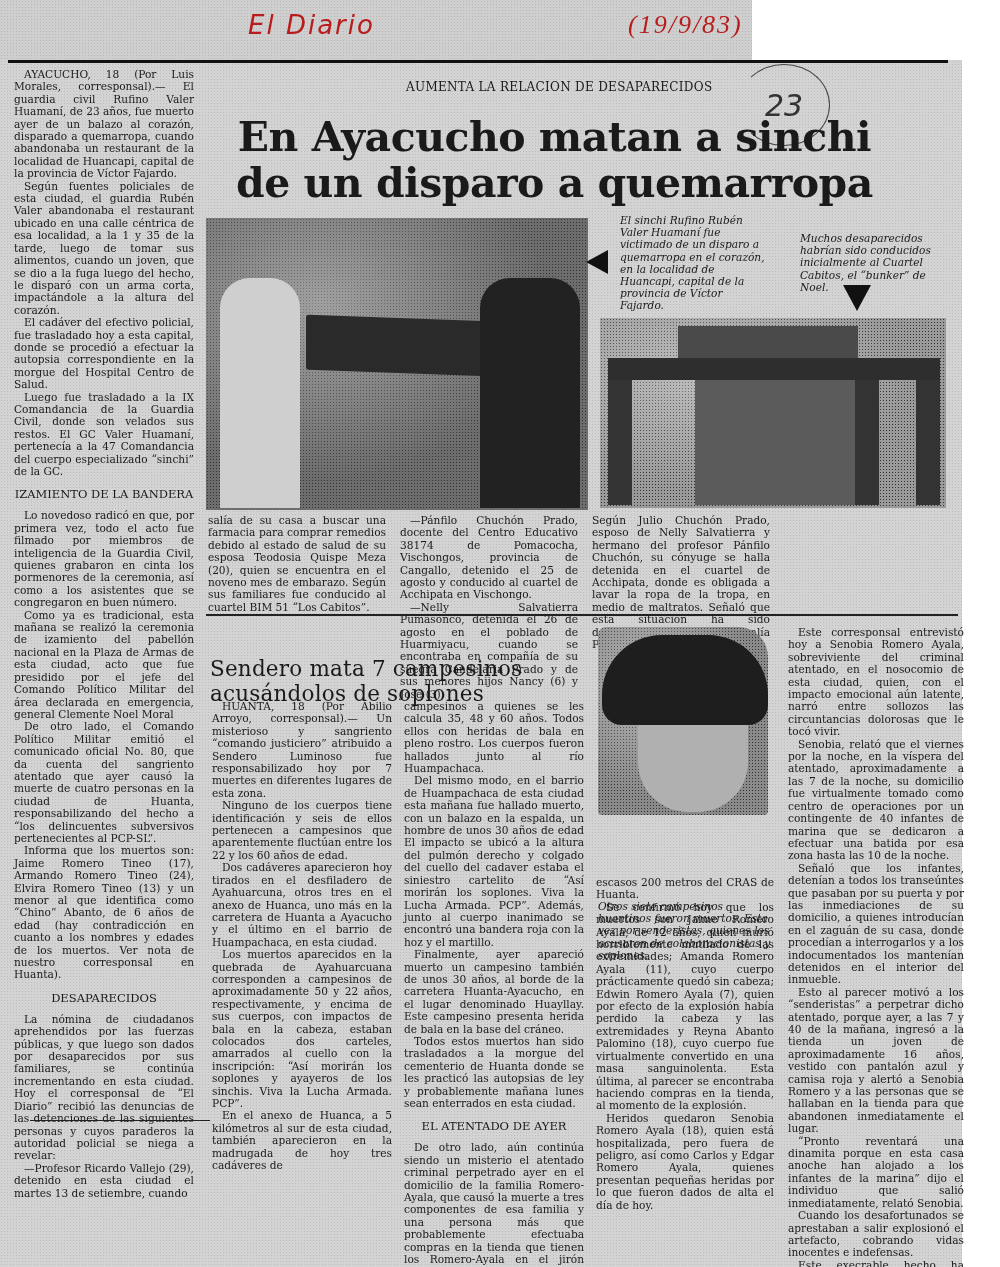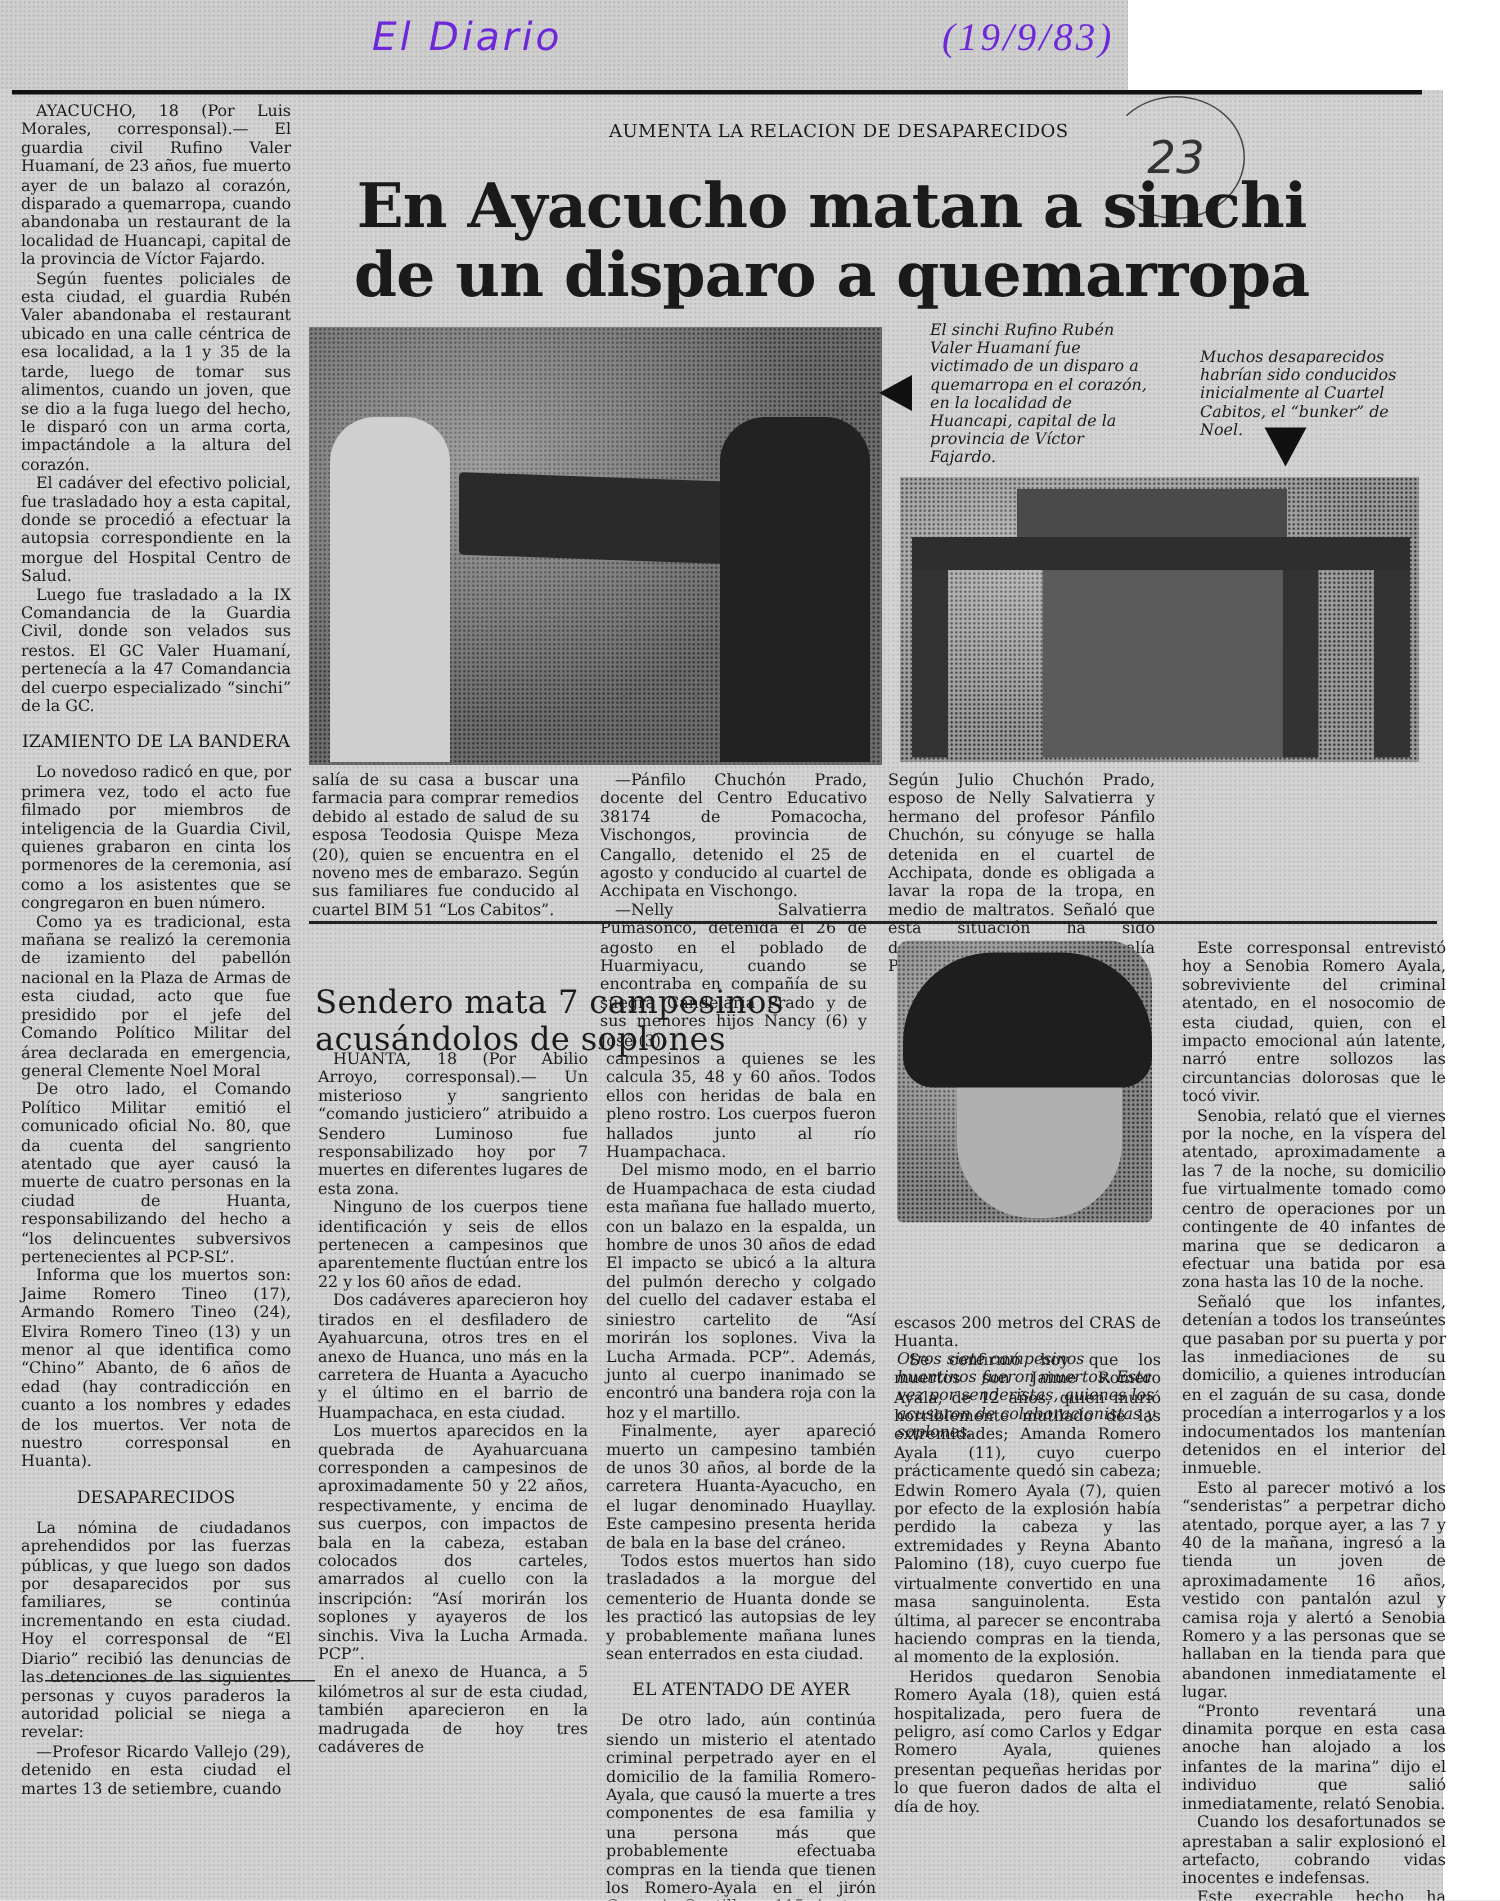--- a/index.html
+++ b/index.html
@@ -16,21 +16,21 @@
     background-size: 3px 3px;
   }
   .clip-main {
     position: absolute; left: 0; top: 60px; width: 962px; height: 1207px;
     background: #d3d3d3;
     background-image: radial-gradient(#bdbdbd 0.6px, transparent 0.8px);
     background-size: 3px 3px;
   }
   .hw {
     position: absolute; font-family: "DejaVu Sans", sans-serif; font-style: italic;
-    color: #6d28d9; font-weight: 300; letter-spacing: 2px;
+    color: #b91c1c; font-weight: 300; letter-spacing: 2px;
   }
   .hw-paper { left: 248px; top: 10px; font-size: 26px; }
   .hw-date { left: 628px; top: 10px; font-size: 26px; font-family: Liberation Serif, serif; }
   .hw-num {
     position: absolute; left: 738px; top: 64px; width: 90px; height: 80px;
     border: 1.5px solid #444; border-radius: 50%; font-size: 30px;
     font-family: "DejaVu Sans", sans-serif; font-style: italic; color:#333;
     display:flex; align-items:center; justify-content:center; border-left-color: transparent; text-align: center;
   }
   .top-rule {

